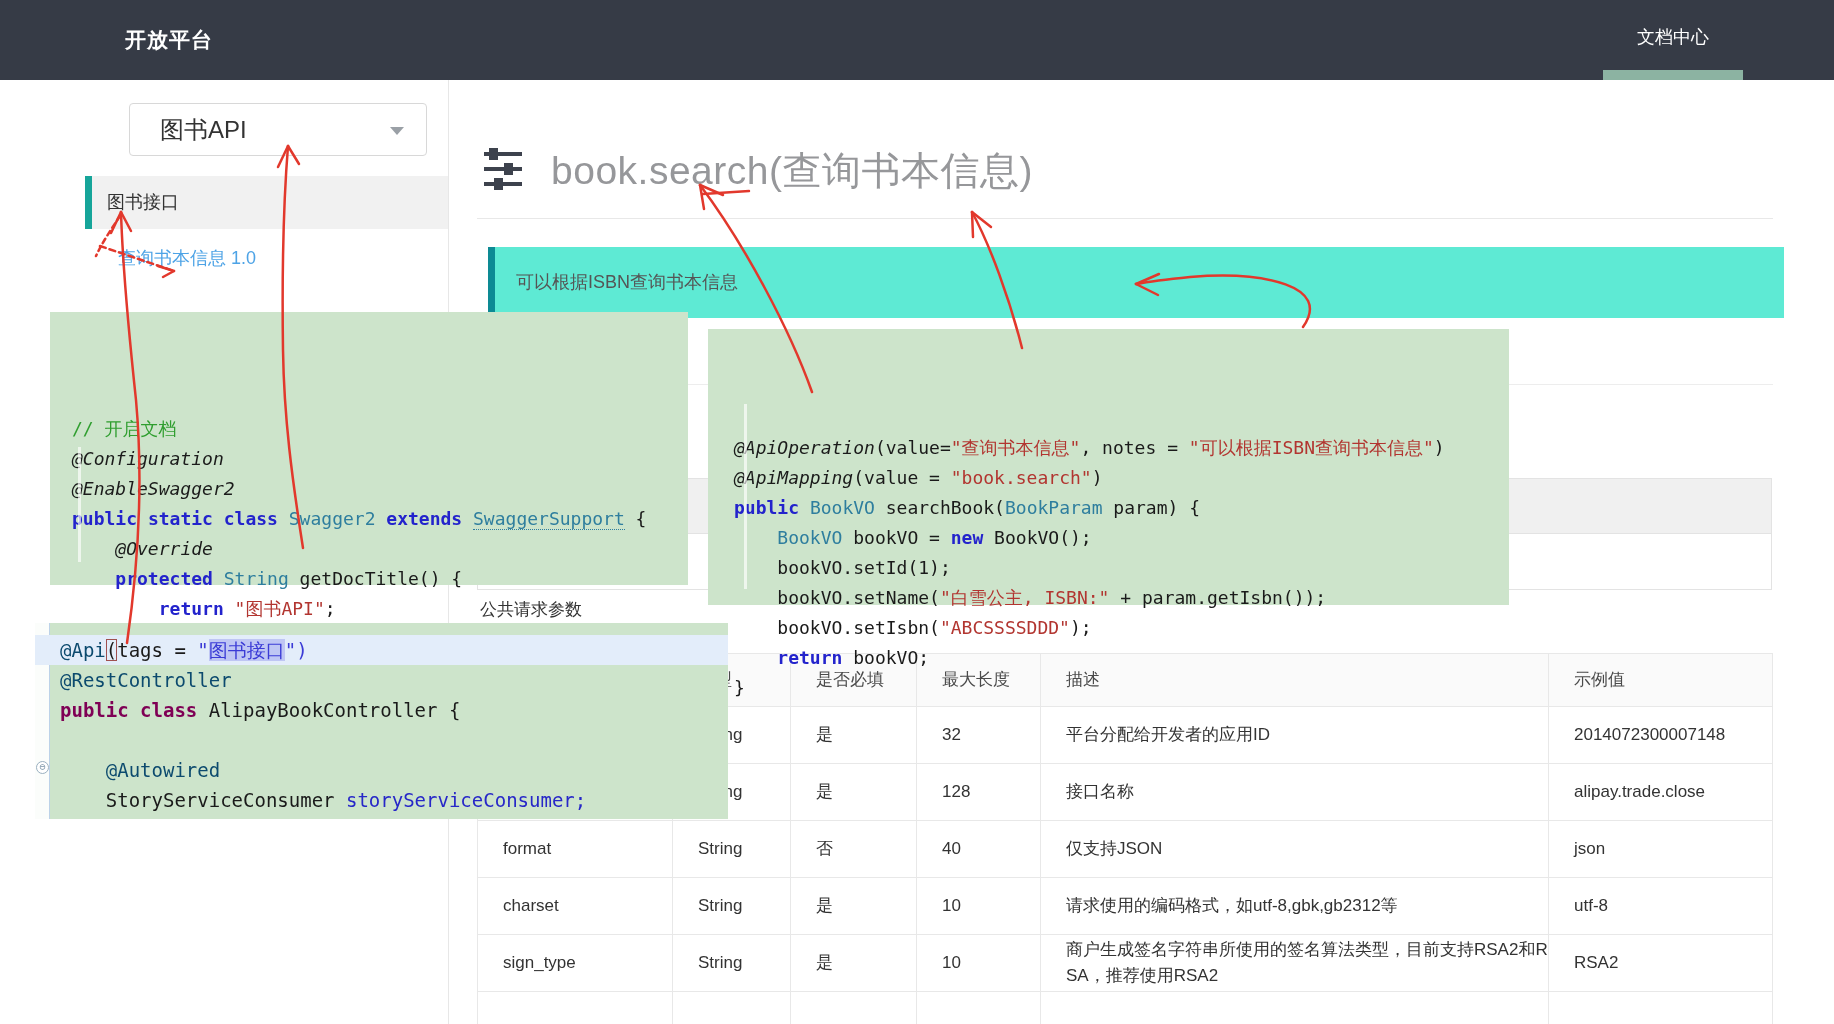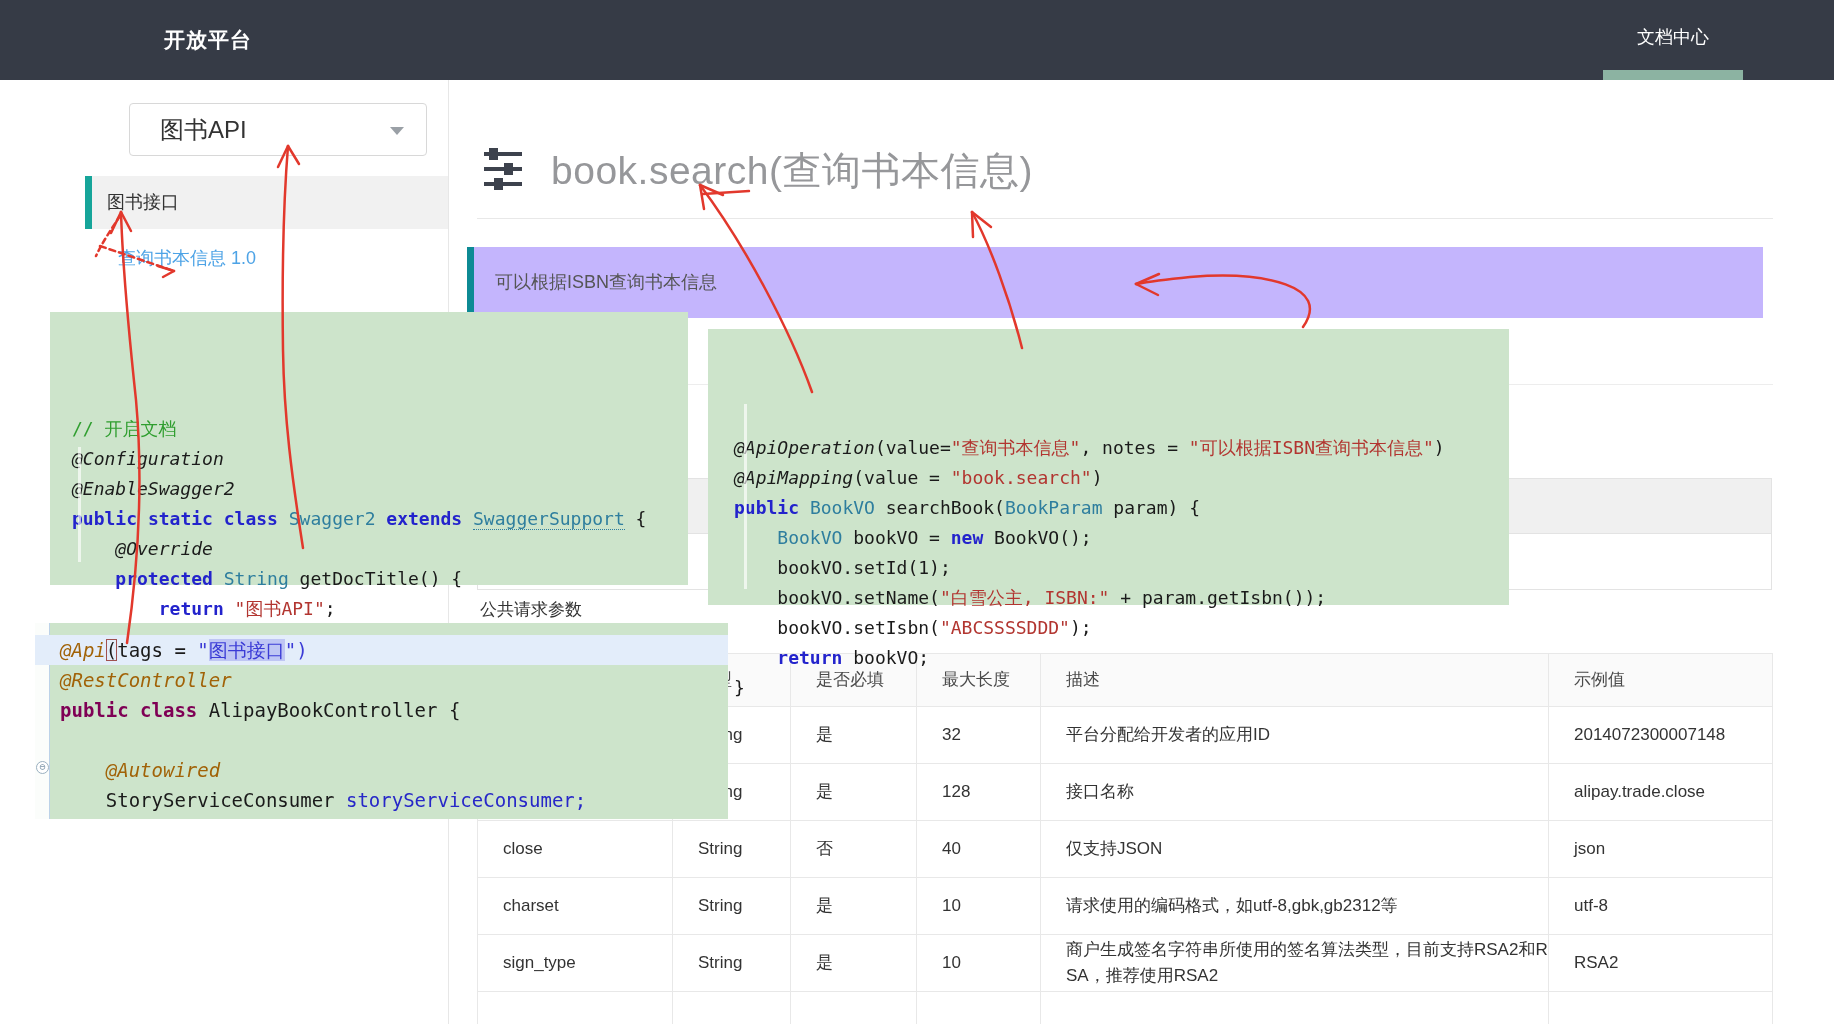--- a/index.html
+++ b/index.html
@@ -2,21 +2,21 @@
 <html><head>
 <meta charset="utf-8">
 <style>
   html,body{margin:0;padding:0;background:#ffffff;}
   body{font-family:"Liberation Sans","DejaVu Sans",sans-serif;overflow:hidden;}
   #stage{position:relative;width:1834px;height:1024px;background:#fff;overflow:hidden;}
 
   
   .navbar{position:absolute;left:0;top:0;width:1834px;height:80px;background:#363b46;}
   .brand{position:absolute;left:125px;top:0;height:96px;line-height:80px;color:#ffffff;
-         font-size:21px;font-weight:600;letter-spacing:1px;margin-left:39px;}
+         font-size:21px;font-weight:600;letter-spacing:1px;}
   .nav-right{position:absolute;left:1603px;top:0;width:140px;height:80px;text-align:center;}
   .nav-right .lbl{display:block;line-height:74px;color:#ffffff;font-size:18px;}
   .nav-indicator{position:absolute;left:0;bottom:0;width:140px;height:10px;background:#8cb3a2;}
 
   
   .side-divider{position:absolute;left:448px;top:80px;width:1px;height:944px;background:#e7e7e7;}
   .dropdown{position:absolute;left:129px;top:103px;width:298px;height:53px;background:#fff;
             border:1px solid #d8d8d8;border-radius:4px;box-sizing:border-box;}
   .dropdown .val{position:absolute;left:30px;top:0;line-height:51px;font-size:24px;color:#333;}
   .caret{position:absolute;right:22px;top:23px;width:0;height:0;border-left:7px solid transparent;
@@ -24,21 +24,21 @@
   .side-item{position:absolute;left:85px;top:176px;width:363px;height:53px;background:#f1f1f1;}
   .side-item .bar{position:absolute;left:0;top:0;width:7px;height:53px;background:#16a59a;}
   .side-item .txt{position:absolute;left:22px;top:0;line-height:53px;font-size:18px;color:#333;}
   .side-link{position:absolute;left:118px;top:246px;font-size:18px;color:#4da3e6;cursor:pointer;}
 
   
   .title-icon{position:absolute;left:482px;top:146px;}
   .page-title{position:absolute;left:551px;top:144px;font-size:39px;font-weight:300;color:#96979a;
               letter-spacing:0.5px;white-space:nowrap;}
   .title-divider{position:absolute;left:477px;top:218px;width:1296px;height:1px;background:#e8e8e8;}
-  .banner{position:absolute;left:467px;top:247px;width:1296px;height:71px;background:#c4b5fd;box-sizing:border-box;}
+  .banner{position:absolute;left:488px;top:247px;width:1296px;height:71px;background:#5eead4;box-sizing:border-box;}
   .banner .bar{position:absolute;left:0;top:0;width:7px;height:71px;background:#0d8a94;}
   .banner .txt{position:absolute;left:28px;top:0;line-height:71px;font-size:18px;color:#555;}
   .faint-line{position:absolute;left:477px;top:384px;width:1296px;height:1px;background:#ededed;}
 
   
   .ghost-table{position:absolute;left:477px;top:478px;width:1295px;height:112px;
                border:1px solid #e3e3e3;box-sizing:border-box;}
   .ghost-table .h{height:54px;background:#f0f0f0;border-bottom:1px solid #e3e3e3;}
 
   .section-heading{position:absolute;left:480px;top:598px;font-size:17px;color:#333;}
@@ -68,21 +68,21 @@
   .cline.hl{background:#e3edfa;margin-left:-25px;padding-left:25px;margin-right:0;}
   .iguide{position:absolute;background:rgba(255,255,255,0.65);width:3px;}
 
   .tok-c{color:#2f9e2f;}
   .tok-a{color:#1b1b1b;font-style:italic;}
   .tok-k{color:#2323cc;font-weight:bold;}
   .tok-t{color:#2e7e9e;}
   .tok-tu{color:#2e7e9e;border-bottom:1px dotted #2e7e9e;margin-top:31px;}
   .tok-s{color:#b23530;}
   .tok-p{color:#1a1a1a;}
-  .tok-a2{color:#a16207;font-style:italic;}
+  .tok-a2{color:#0c4a6e;}
   .tok-k2{color:#7f0055;font-weight:bold;}
   .tok-f{color:#2727c8;}
   .tok-s2{color:#3b3bd6;}
   .tok-ss{color:#3b3bd6;background:#bfc6f4;}
   .tok-br{color:#1a1a1a;box-shadow:inset 0 0 0 1px #a05050;}
 
   
   .arrows{position:absolute;left:0;top:0;z-index:60;pointer-events:none;}
 </style>
 </head>
@@ -173,21 +173,21 @@
           </tr>
           <tr>
             <td></td>
             <td>String</td>
             <td>是</td>
             <td>128</td>
             <td>接口名称</td>
             <td>alipay.trade.close</td>
           </tr>
           <tr>
-            <td>close</td>
+            <td>format</td>
             <td>String</td>
             <td>否</td>
             <td>40</td>
             <td>仅支持JSON</td>
             <td>json</td>
           </tr>
           <tr>
             <td>charset</td>
             <td>String</td>
             <td>是</td>

